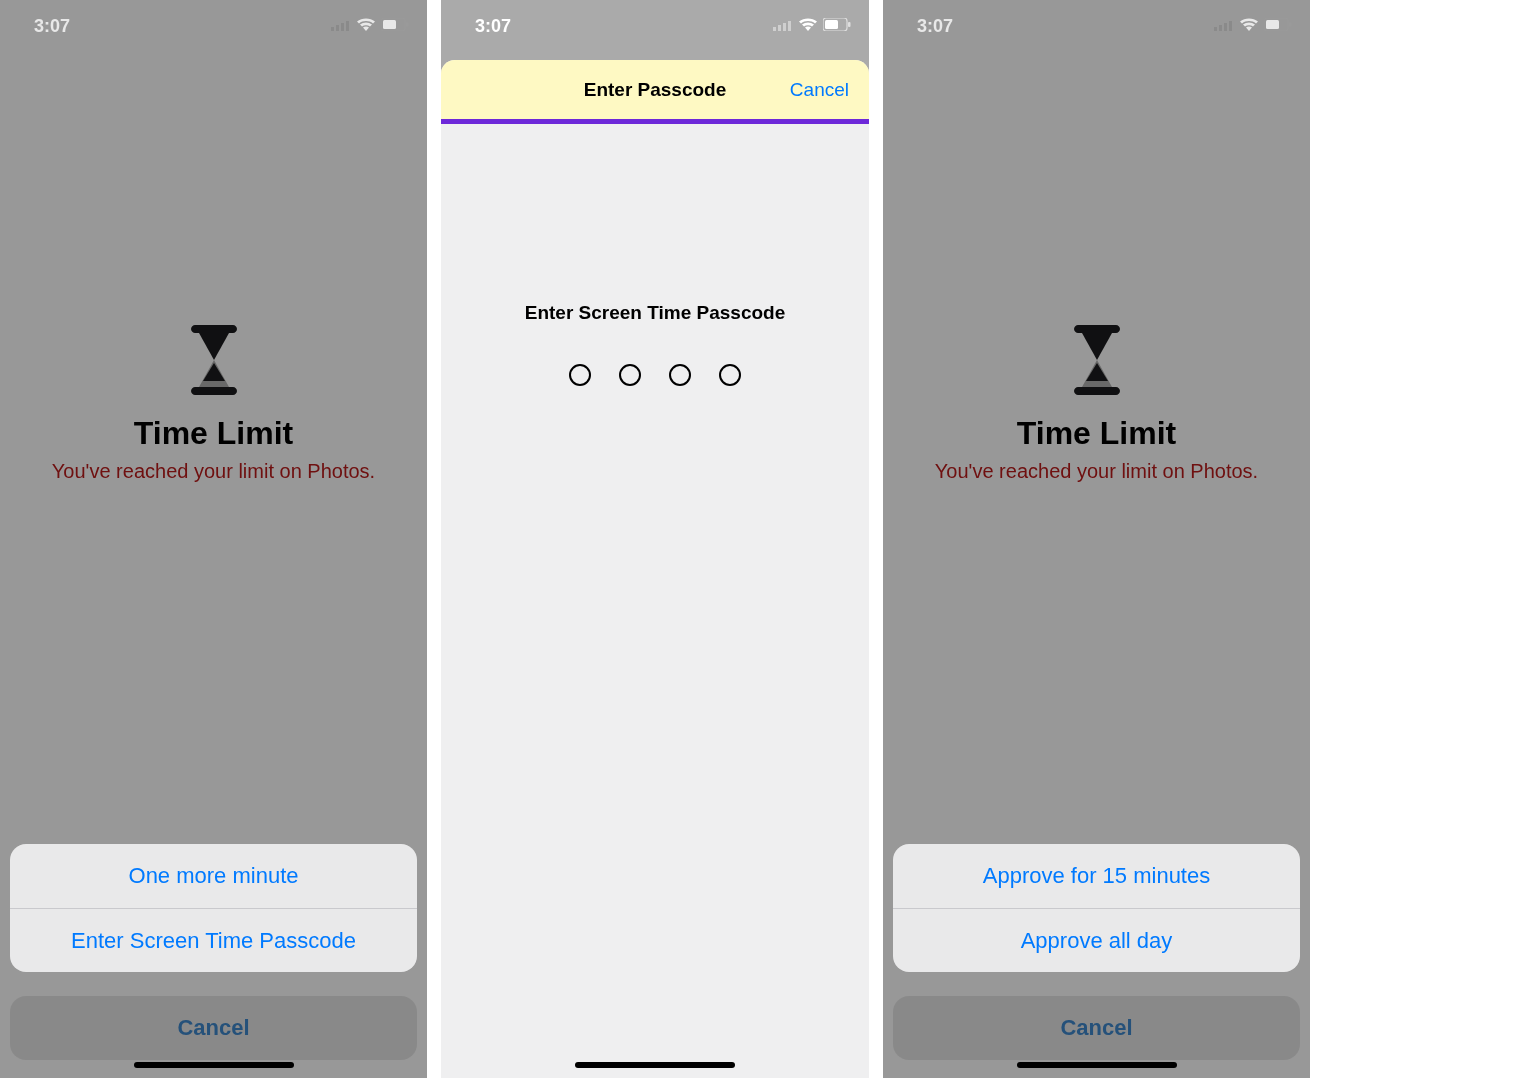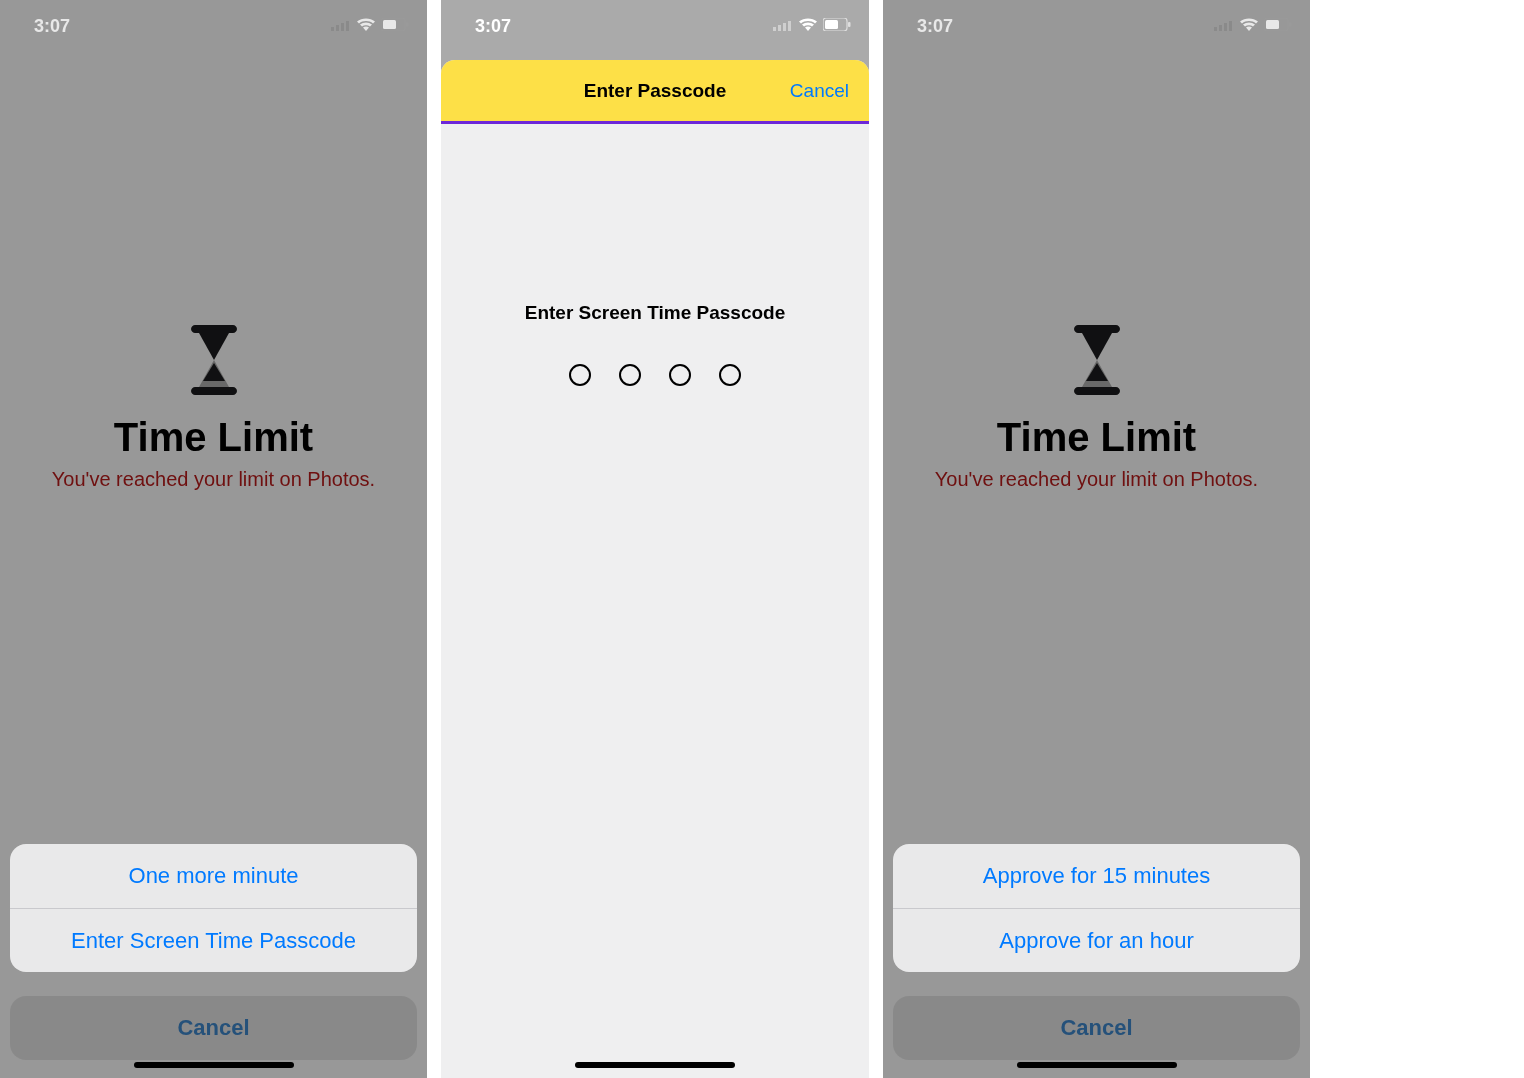--- a/index.html
+++ b/index.html
@@ -67,21 +67,21 @@
     flex-direction: column;
     align-items: center;
   }
   .hourglass-wrap {
     margin-top: 325px;
     display:flex;
     flex-direction:column;
     align-items:center;
   }
   .time-limit-title {
-    font-size: 40px;
+    font-size: 32px;
     font-weight: 700;
     margin-top: 16px;
     color: #000;
   }
   .time-limit-sub {
     font-size: 20px;
     color: #b91c1c;
     margin-top: 8px;
   }
 
@@ -150,22 +150,22 @@
     left: 0;
     right: 0;
     bottom: 0;
     background: #efeff0;
     border-top-left-radius: 14px;
     border-top-right-radius: 14px;
     overflow:hidden;
     z-index:5;
   }
   .passcode-header {
-    background: #fde047;
-    border-bottom: 3px solid #6d28d9;
+    background: #fef9c3;
+    border-bottom: 5px solid #6d28d9;
     height: 64px;
     position: relative;
     display:flex;
     align-items:center;
     justify-content:center;
   }
   .passcode-header-title {
     font-size: 19px;
     font-weight: 600;
     color:#000;
@@ -367,19 +367,19 @@
             <rect x="2" y="2" width="13" height="9" rx="1.5" fill="#e8e8e8"></rect>
             <rect x="25" y="4" width="2.5" height="5" rx="1" fill="#9a9a9a"></rect>
           </svg>
       </span>
     </span>
   </div>
 
   <div class="sheet-wrap">
     <div class="sheet-block">
       <div class="sheet-item">Approve for 15 minutes</div>
-      <div class="sheet-item">Approve for an hour</div>
+      <div class="sheet-item">Approve all day</div>
     </div>
     <div class="sheet-cancel dimmed">Cancel</div>
   </div>
 
   <div class="home-indicator"></div>
 </div>
 
 </body></html>

